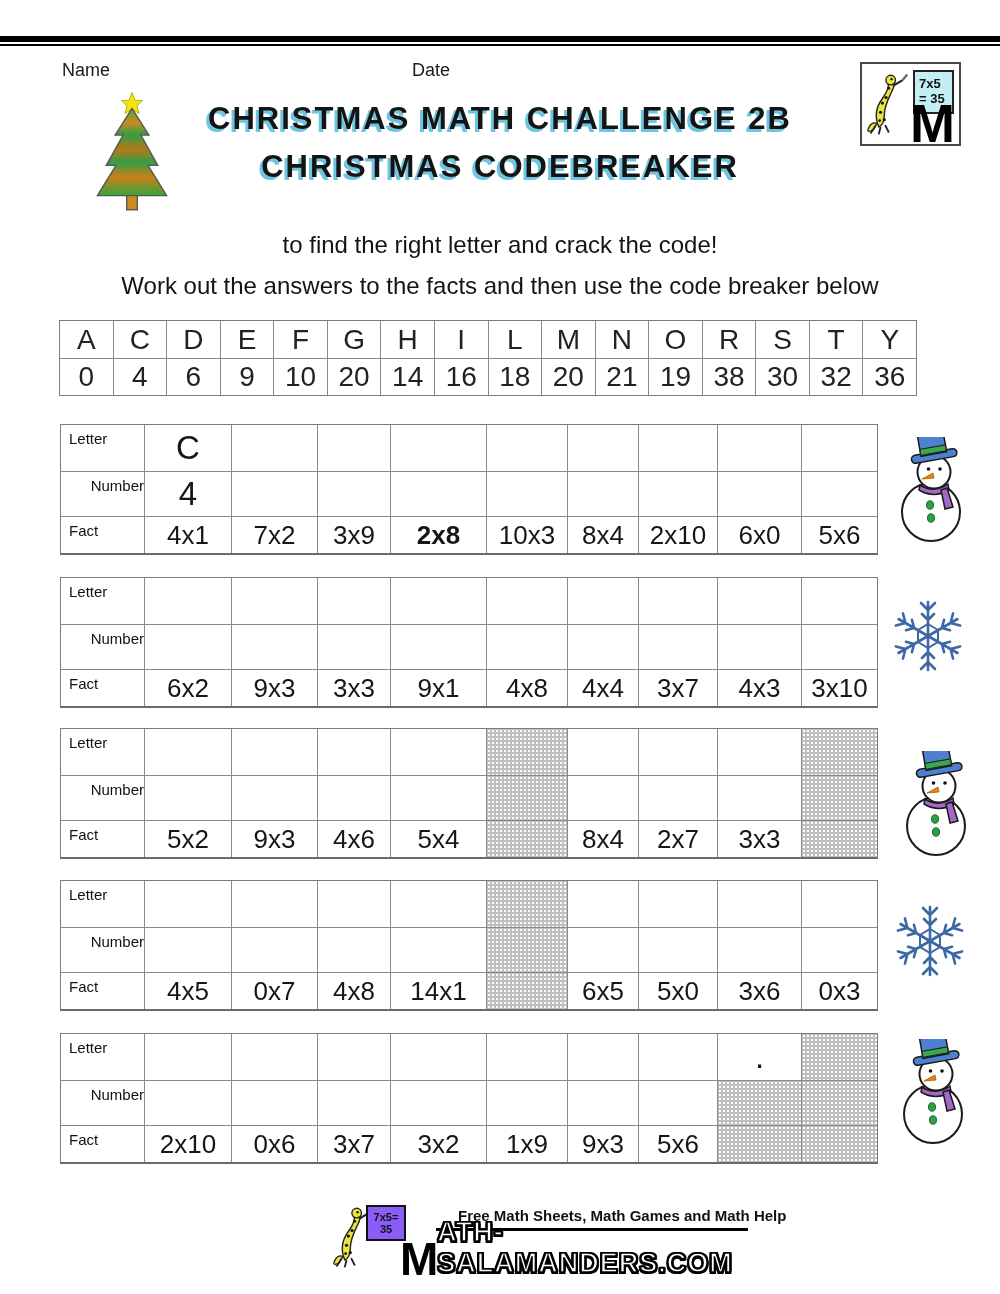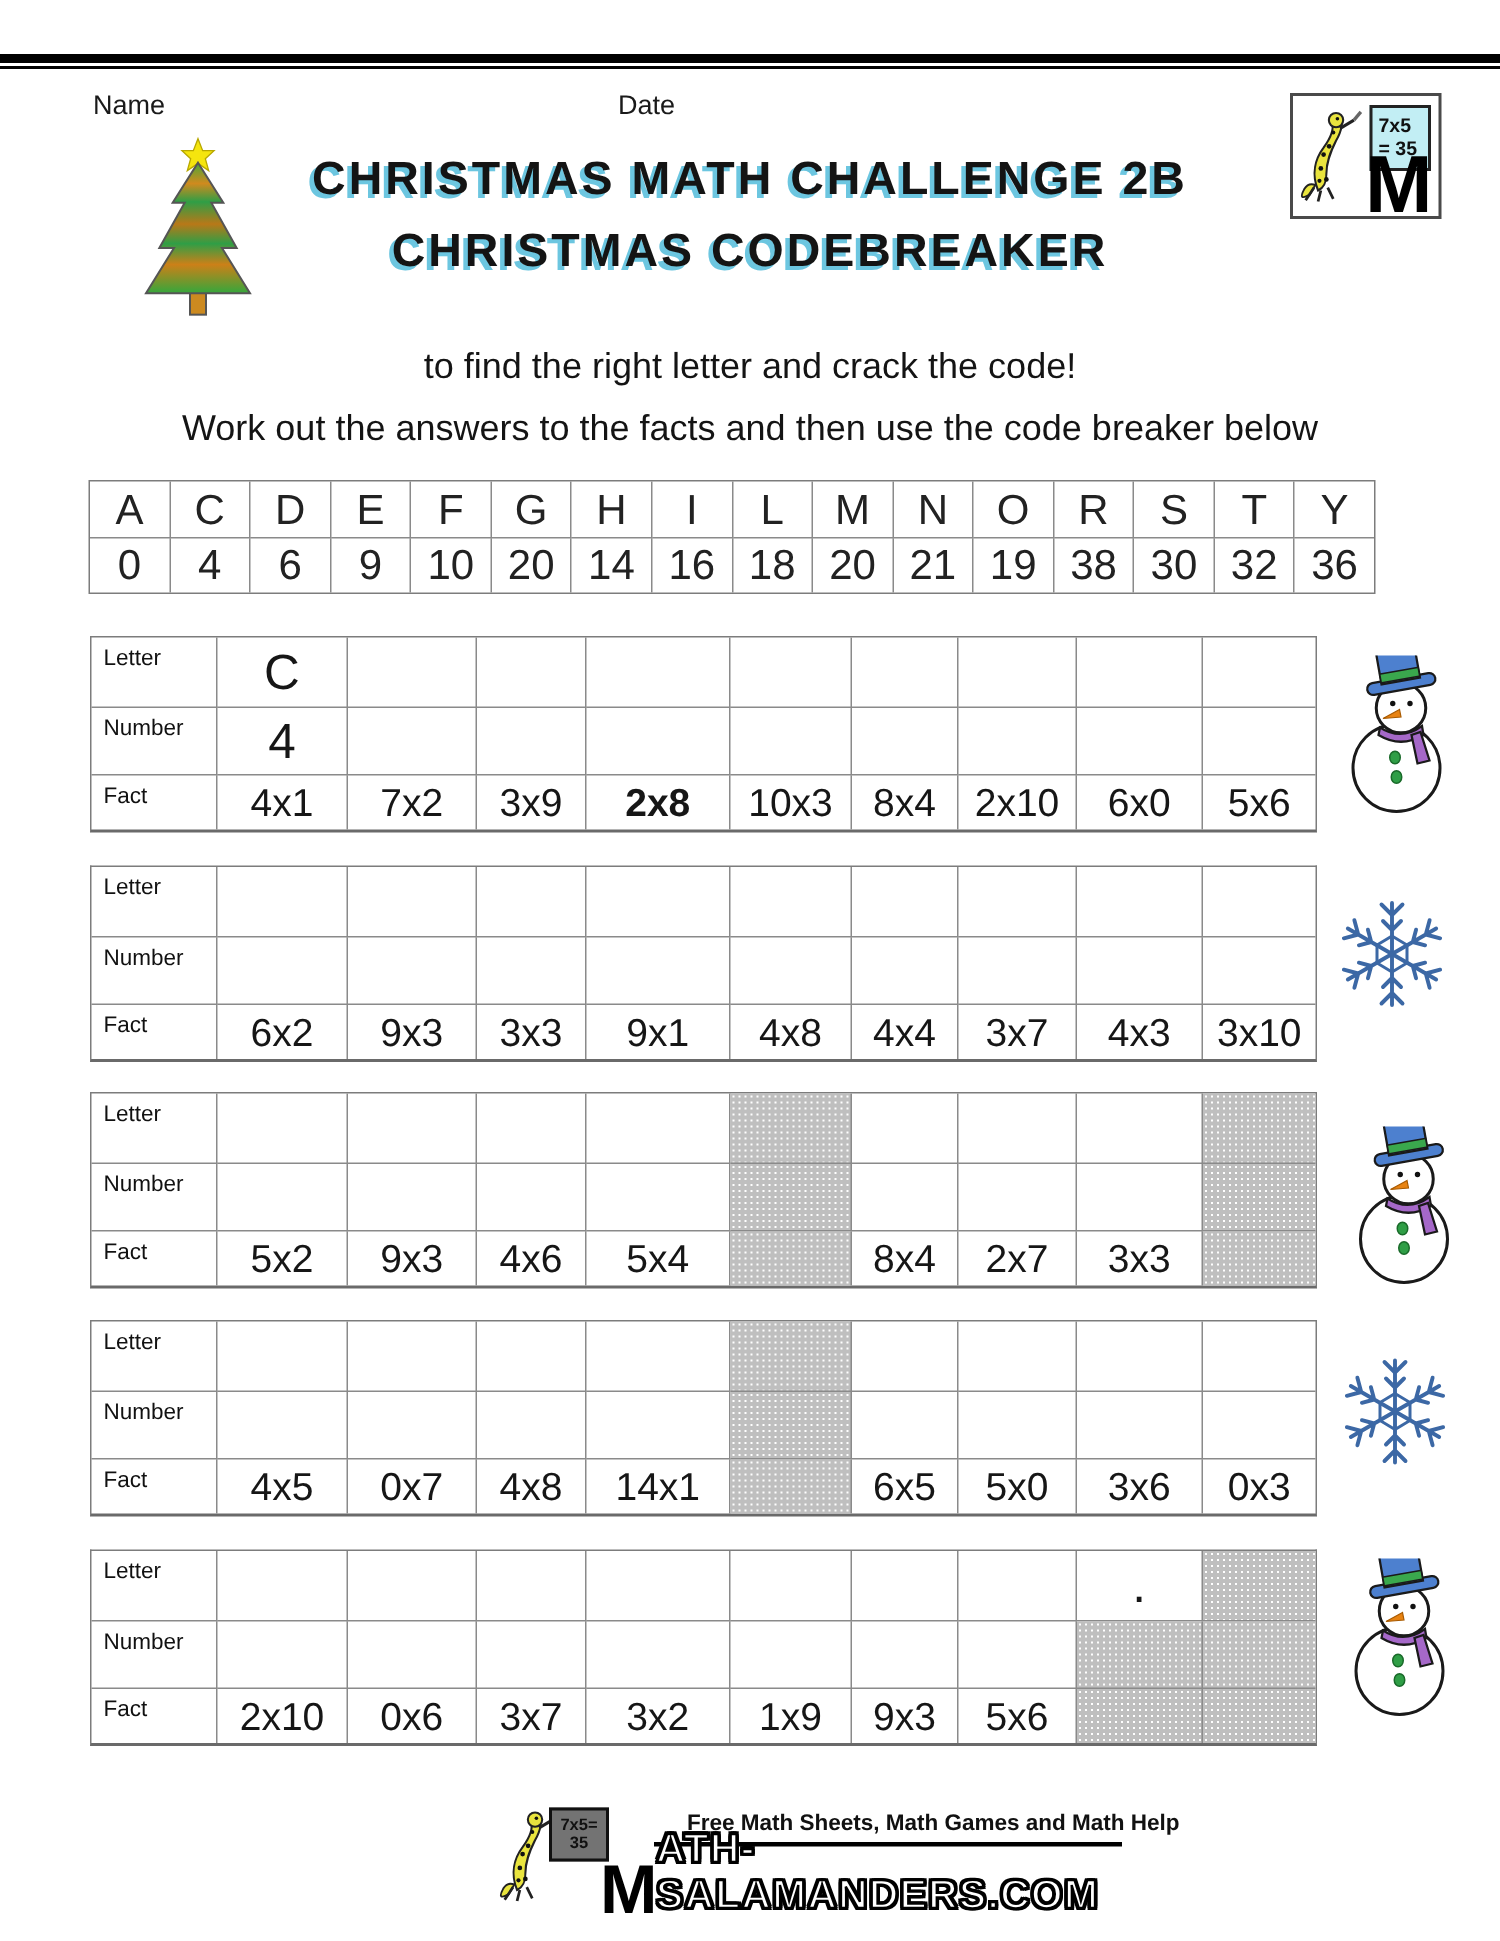--- a/index.html
+++ b/index.html
@@ -47,34 +47,34 @@
   
   .ptable { position:absolute; left:60px; width:818px; box-sizing:border-box;
             border:1px solid #7c7c7c; border-bottom:2px solid #6a6a6a; background:#fff; }
   .prow { display:flex; }
   .pcell, .plabel { box-sizing:border-box; border-right:1px solid #8a8a8a; border-bottom:1px solid #8a8a8a; }
   .prow:last-child .pcell, .prow:last-child .plabel { border-bottom:none; }
   .pcell:last-child { border-right:none; }
   .plabel { width:84px; font-size:15px; padding:5px 0 0 8px; color:#111; }
   .pcell  { display:flex; align-items:center; justify-content:center; color:#161616; }
   .prow-letter .pcell, .prow-letter .plabel { height:47px; }
-  .prow-number .pcell, .prow-number .plabel { height:45px; }
+  .prow-number .pcell, .prow-number .plabel { height:45px;text-align:right; }
   .prow-fact   .pcell, .prow-fact   .plabel { height:36px; }
   .prow-letter .pcell, .prow-number .pcell { font-size:33px; }
   .prow-fact .pcell { font-size:26px; }
   .shaded { background-color:#bfbfbf;
             background-image:radial-gradient(#ffffff 0.8px, rgba(255,255,255,0) 0.8px);
             background-size:4px 4px; }
 
   .deco { position:absolute; }
 
   
   .footer { position:absolute; left:330px; top:1199px; width:450px; display:flex; }
   .footer-logo { position:relative; width:82px; height:66px; flex:none; }
-  .footer-board { position:absolute; left:36px; top:6px; width:40px; height:36px; background:#737373;
+  .footer-board { position:absolute; left:36px; top:6px; width:40px; height:36px; background:#8b5cf6;
                   border:2px solid #111; box-sizing:border-box; font-weight:bold; font-size:11px;
                   line-height:12px; text-align:center; padding-top:4px; color:#111; }
   .footer-salamander { position:absolute; left:0; top:4px; }
   .footer-text { margin-left:-12px; }
   .footer-tagline { font-size:15px; font-weight:bold; color:#111; margin:8px 0 0 58px; white-space:nowrap; }
   .footer-line { width:312px; height:3px; background:#000; margin:4px 0 0 36px; }
   .footer-site { display:flex; align-items:flex-end; margin:-14px 0 0 0px; }
   .site-m { font-size:46px; font-weight:bold; color:#000; line-height:0.82; letter-spacing:-3px; }
   .site-name { font-size:27px; font-weight:bold; letter-spacing:1px; color:#fff; margin-left:2px;
                -webkit-text-stroke:1.6px #000;

